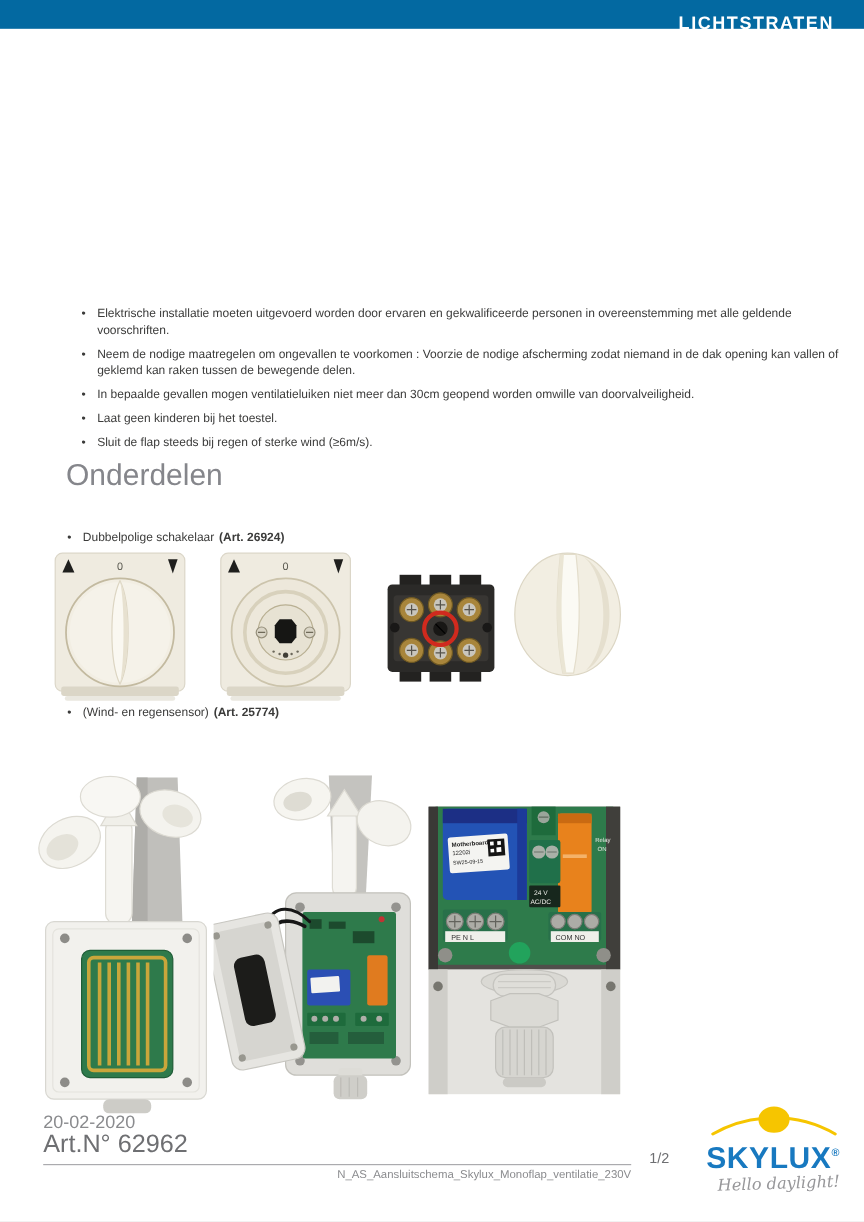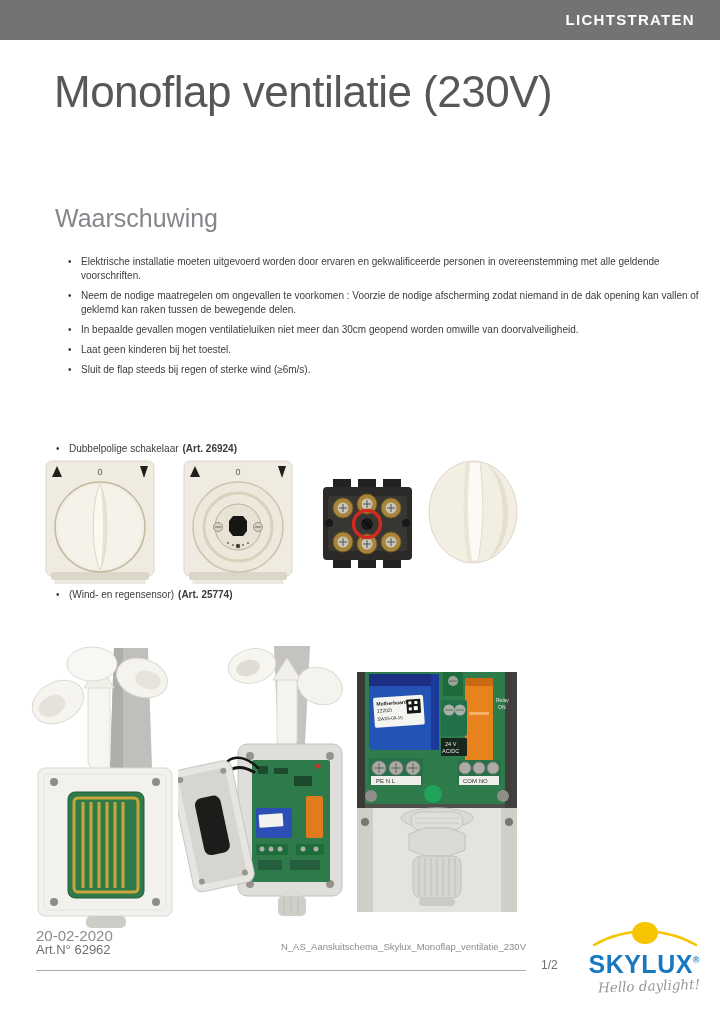--- a/index.html
+++ b/index.html
@@ -1,67 +1,66 @@
 <!DOCTYPE html>
 <html><head>
 <meta charset="utf-8">
 <style>
   html,body{margin:0;padding:0;background:#e8e8e8;}
   .page{position:relative;width:720px;height:1018px;background:#ffffff;margin:0 auto;
         font-family:"Liberation Sans",sans-serif;overflow:hidden;}
-  .topbar{position:absolute;left:0;top:0;width:720px;height:40px;background:#737373;}
+  .topbar{position:absolute;left:0;top:0;width:720px;height:24px;background:#0369a1;}
   .topbar-label{position:absolute;right:25px;top:0;line-height:40px;color:#ffffff;
         font-size:15px;font-weight:bold;letter-spacing:1.3px;}
   .doc-title{position:absolute;left:54px;top:66px;font-size:44px;color:#57575A;
         line-height:1.2;letter-spacing:-0.5px;}
   .sec-heading{position:absolute;left:55px;font-size:25px;color:#85868B;font-weight:400;}
   .h-warning{top:204px;}
   .h-parts{top:382px;}
   .warn-list{position:absolute;left:55px;top:243px;width:645px;margin:12px;padding:0;list-style:none;}
   .warn-list li{position:relative;padding-left:14px;font-size:10px;color:#3B3B3A;
         line-height:14px;margin-bottom:6px;}
   .warn-list li::before{content:"•";position:absolute;left:1px;top:0;color:#3B3B3A;}
   .part-bullet{position:absolute;left:55px;font-size:10px;color:#3B3B3A;line-height:14px;padding-left:14px;}
   .part-bullet::before{content:"•";position:absolute;left:1px;top:0;color:#3B3B3A;}
   .part-bullet .art{font-weight:bold;margin-left:4px;}
   .p1{top:442px;} .p2{top:588px;}
   .imgabs{position:absolute;}
-  .art-no{position:absolute;left:36px;top:942px;font-size:13px;color:#6E6F72;}
+  .art-no{position:absolute;left:36px;top:942px;font-size:21px;color:#6E6F72;}
   .foot-line{position:absolute;left:36px;top:970px;width:490px;border-top:1px solid #ABABAE;}
   .foot-date{position:absolute;left:36px;top:927px;font-size:15px;color:#8A8B8E;}
-  .foot-doc{position:absolute;right:194px;top:941px;font-size:9.5px;color:#8A8B8E;text-align:center;}
+  .foot-doc{position:absolute;right:194px;top:974px;font-size:9.5px;color:#8A8B8E;text-align:center;}
   .foot-page{position:absolute;left:541px;top:958px;font-size:12px;color:#6E6F72;}
   .logo{position:absolute;right:20px;top:920px;width:124px;text-align:right;}
   .logo-brand{font-size:25px;font-weight:bold;color:#1879C0;letter-spacing:0.5px;line-height:1;margin-top:-2px;}
   .logo-brand sup{font-size:9px;font-weight:bold;vertical-align:10px;}
   .logo-tagline{font-size:13.5px;color:#97979A;font-family:"DejaVu Serif",serif;font-style:italic;
         margin-top:1px;transform:rotate(-2deg);}
 </style>
 </head>
 <body>
 
 <div class="page">
 
   <div class="topbar">
     <div class="topbar-label">LICHTSTRATEN</div>
   </div>
 
   <div class="doc-title">
-    <div>Monoflap ventilatie (230V)</div>
-  </div>
-
-  <div class="sec-heading h-warning">Waarschuwing</div>
+  </div>
+
   <ul class="warn-list">
     <li>Elektrische installatie moeten uitgevoerd worden door ervaren en gekwalificeerde personen in overeenstemming met alle geldende voorschriften.</li>
     <li>Neem de nodige maatregelen om ongevallen te voorkomen : Voorzie de nodige afscherming zodat niemand in de dak opening kan vallen of geklemd kan raken tussen de bewegende delen.</li>
     <li>In bepaalde gevallen mogen ventilatieluiken niet meer dan 30cm geopend worden omwille van doorvalveiligheid.</li>
     <li>Laat geen kinderen bij het toestel.</li>
     <li>Sluit de flap steeds bij regen of sterke wind (≥6m/s).</li>
   </ul>
 
+  <div class="sec-heading h-parts">Onderdelen</div>
 
   <div class="part-bullet p1">
     <span>Dubbelpolige schakelaar</span><span class="art">(Art. 26924)</span>
   </div>
 
   <svg class="imgabs" style="left:44px;top:458px" width="112" height="130" viewBox="0 0 112 130">
     <rect x="2" y="3" width="108" height="115" rx="6" fill="#EFEBE0" stroke="#DBD6C8"></rect>
     <rect x="7" y="114" width="98" height="8" rx="2" fill="#DBD6C7"></rect>
     <rect x="10" y="122" width="92" height="4" rx="2" fill="#EAE8E0"></rect>
     <polygon points="13,8 18,19 8,19" fill="#1F1F1D"></polygon>

